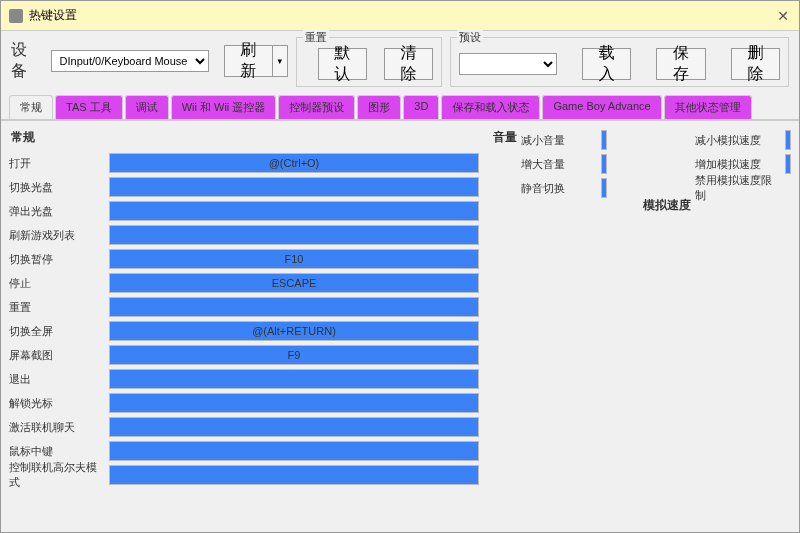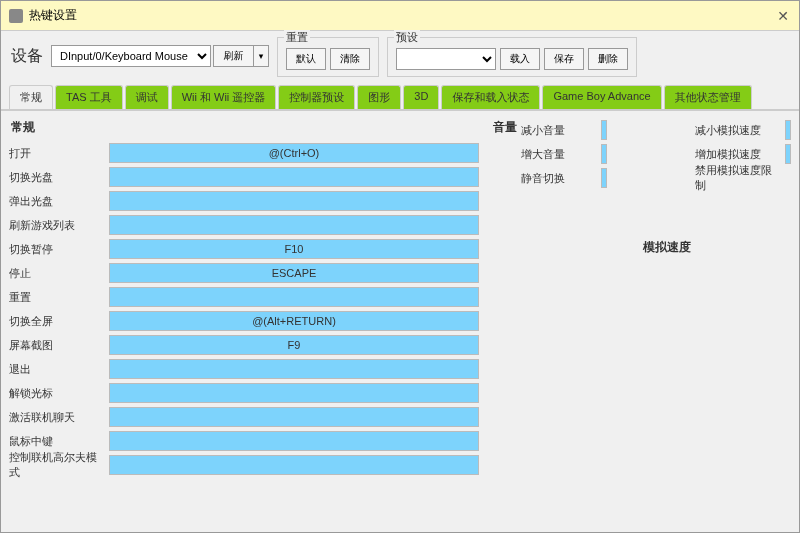--- a/index.html
+++ b/index.html
@@ -59,30 +59,31 @@
     }
     .select-box {
       height: 22px;
       border: 1px solid #999;
       background: #fff;
       padding: 0 4px;
       font-size: 11px;
       cursor: pointer;
     }
     .btn {
-      height: 22px;
+      height: 32px;
       min-width: 40px;
       border: 1px solid #999;
       background: #f5f5f5;
-      font-size: 10px;
+      font-size: 16px;
       cursor: pointer;
       padding: 0 8px;
       display: inline-flex;
       align-items: center;
       justify-content: center;
+      margin-left: 13px;
     }
     .btn-split {
       display: flex;
     }
     .btn-split .btn-main {
       border-right: none;
     }
     .btn-split .btn-arrow {
       width: 16px;
       border: 1px solid #999;
@@ -99,21 +100,21 @@
       border-bottom: 2px solid #ccc;
       padding: 0 8px;
       padding-top: 4px;
       gap: 0;
       overflow: hidden;
     }
     .tab {
       padding: 4px 10px;
       border: 1px solid #ccc;
       border-bottom: none;
-      background: #84cc16;
+      background: #d946ef;
       cursor: pointer;
       font-size: 11px;
       color: #333;
       margin-right: 2px;
       border-radius: 3px 3px 0 0;
       white-space: nowrap;
     }
     .tab.active {
       background: #f0f0f0;
       border-bottom: 2px solid #f0f0f0;
@@ -157,21 +158,21 @@
       font-size: 11px;
       color: #333;
       text-align: left;
       padding-right: 8px;
       flex-shrink: 0;
     }
     .hotkey-input {
       flex: 1;
       height: 20px;
       border: 1px solid #bbb;
-      background: #7dd3fc;
+      background: #3b82f6;
       font-size: 11px;
       text-align: center;
       color: #333;
       padding: 0 2px;
       display: flex;
       align-items: center;
       justify-content: center;
     }
     .toolbar-row {
       display: flex;
@@ -223,21 +224,21 @@
         <div class="btn-arrow">▾</div>
       </div>
     </div>
 
     <div class="section-box" style="display:flex;gap:4px;padding:10px 8px 6px 8px;">
       <span class="section-box-title">重置</span>
       <button class="btn">默认</button>
       <button class="btn">清除</button>
     </div>
 
-    <div class="section-box" style="display:flex;align-items:center;gap:4px;padding:10px 8px 6px 8px;">
+    <div class="section-box" style="display:flex;align-items:center;gap:12px;padding:10px 8px 6px 8px;">
       <span class="section-box-title">预设</span>
       <select class="select-box" style="width:100px;">
         <option value=""></option>
       </select>
       <button class="btn">载入</button>
       <button class="btn">保存</button>
       <button class="btn">删除</button>
     </div>
   </div>
 
@@ -328,21 +329,21 @@
           <div class="hotkey-row">
             <div class="hotkey-label" style="width: 80px;">增大音量</div>
             <div class="hotkey-input"></div>
           </div>
           <div class="hotkey-row">
             <div class="hotkey-label" style="width: 80px;">静音切换</div>
             <div class="hotkey-input"></div>
           </div>
         </div>
       <div style="flex:1;"></div>
-      <div class="section-title" style="margin-top:120px;">模拟速度</div>
+      <div class="section-title" style="margin-top:68px;">模拟速度</div>
       <div id="emulation-rows">
           <div class="hotkey-row">
             <div class="hotkey-label" style="width: 90px;">减小模拟速度</div>
             <div class="hotkey-input"></div>
           </div>
           <div class="hotkey-row">
             <div class="hotkey-label" style="width: 90px;">增加模拟速度</div>
             <div class="hotkey-input"></div>
           </div>
           <div class="hotkey-row">

